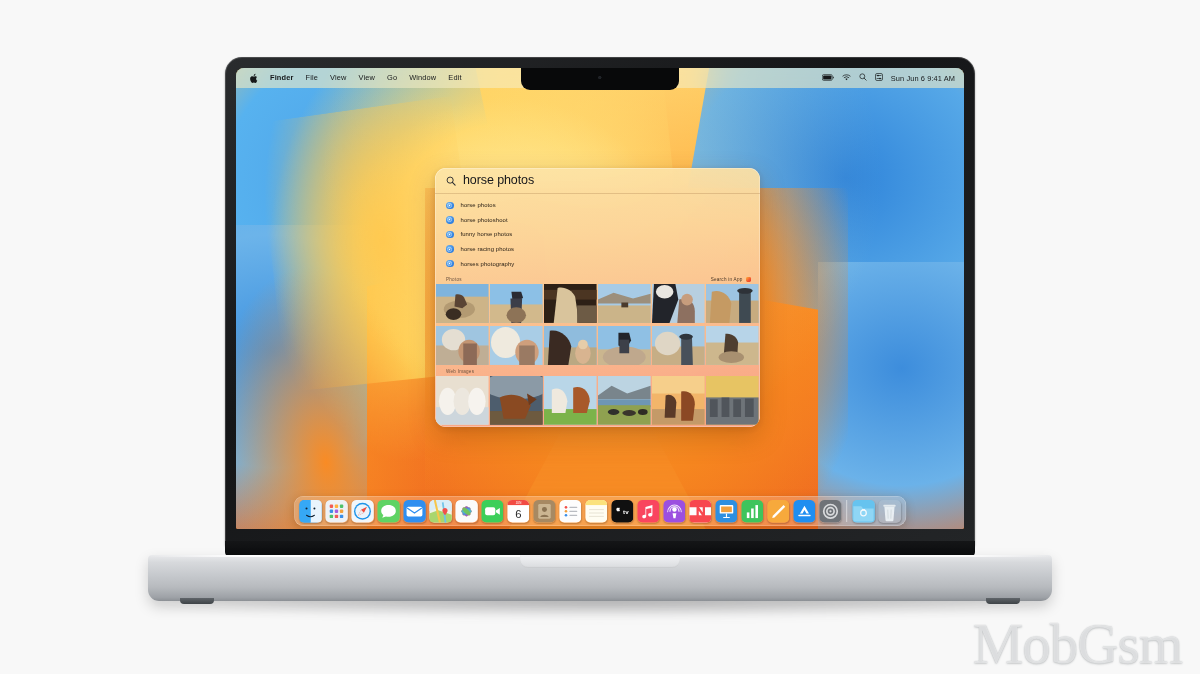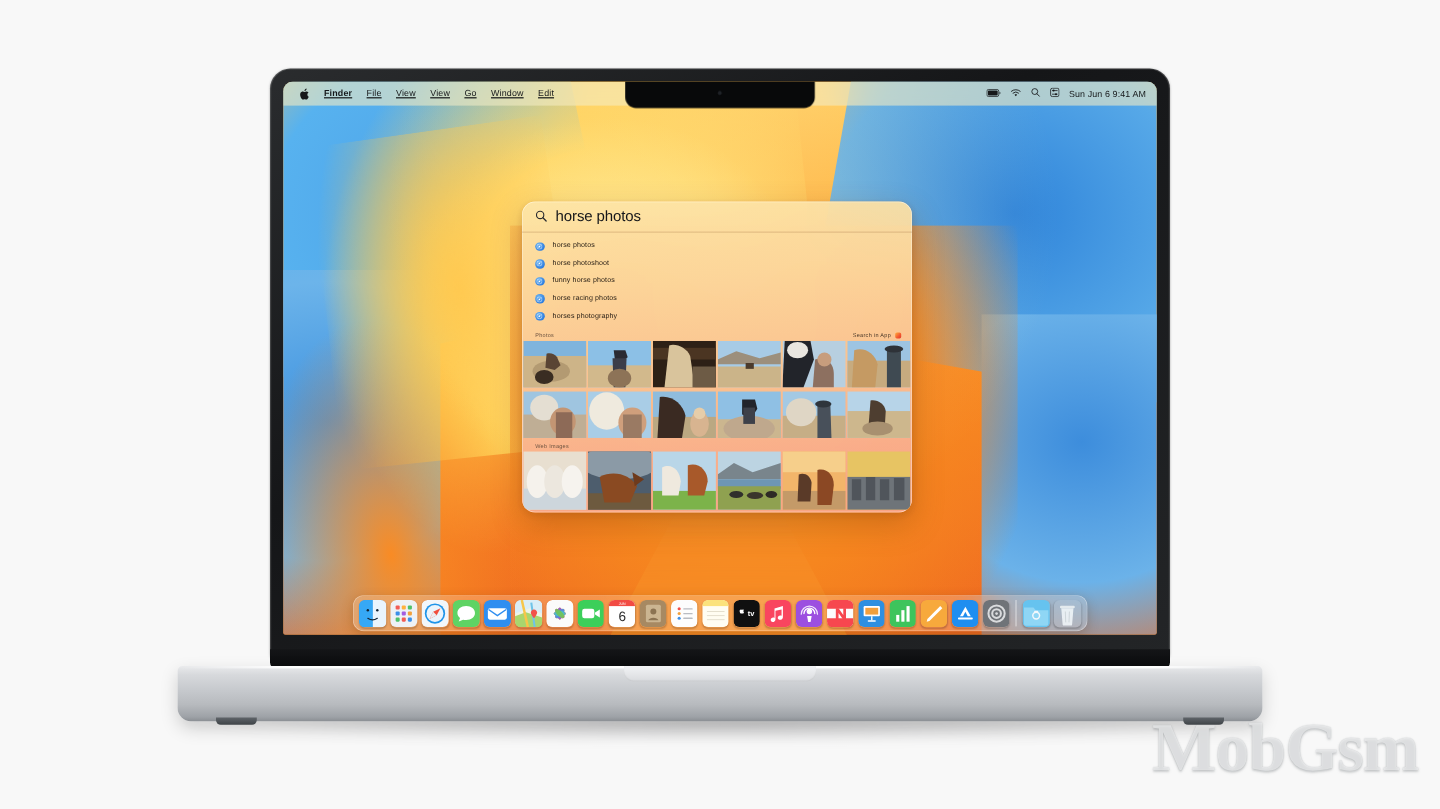--- a/index.html
+++ b/index.html
@@ -88,21 +88,21 @@
 
   
   .menubar{
     position:absolute; left:0; top:0; width:100%; height:20px;
     display:flex; align-items:center; z-index:40;
     background:rgba(246,238,196,.58);
     backdrop-filter:blur(14px);
     font-size:7.4px; color:#16181a; letter-spacing:.15px;
   }
   .mb-left{ display:flex; align-items:center; gap:0px; padding-left:7px; }
-  .mb-item{ padding:0 6px; white-space:nowrap; cursor:default; line-height:1;text-decoration:underline; }
+  .mb-item{ padding:0 6px; white-space:nowrap; cursor:default; line-height:1; }
   .mb-item.bold{ font-weight:bold; }
   .apple-logo{ width:9px; height:11px; display:block; }
   .mb-spacer{ flex:1; }
   .mb-right{ display:flex; align-items:center; gap:8px; padding-right:9px; }
   .mb-right .clock{ font-size:7.4px; white-space:nowrap; letter-spacing:.1px; }
 
   .notch{
     position:absolute; left:50%; transform:translateX(-50%); top:0;
     width:158px; height:22px; background:#08090a;
     border-radius:0 0 9px 9px; z-index:45;
@@ -209,22 +209,22 @@
   }
   .foot.l{ left:32px; } .foot.r{ right:32px; }
   .shadow{
     position:absolute; left:150px; top:596px; width:900px; height:22px;
     background:radial-gradient(ellipse at 50% 20%, rgba(60,60,65,.25) 0%, rgba(60,60,65,0) 72%);
     filter:blur(5px);
   }
 
   
   .watermark{
-    position:absolute; right:18px; bottom:22px; z-index:60;
-    font-family:"Liberation Serif", serif; font-size:57px; font-weight:700;
+    position:absolute; right:18px; bottom:2px; z-index:60;
+    font-family:"Liberation Serif", serif; font-size:57px; font-weight:400;
     color:rgba(255,255,255,.62);
     text-shadow:0 0 1px rgba(130,135,140,.55), 0 1px 2px rgba(120,125,130,.35);
     letter-spacing:-1px; line-height:1; user-select:none;
   }
 </style>
 </head>
 <body>
 
 <div id="stage">
 

